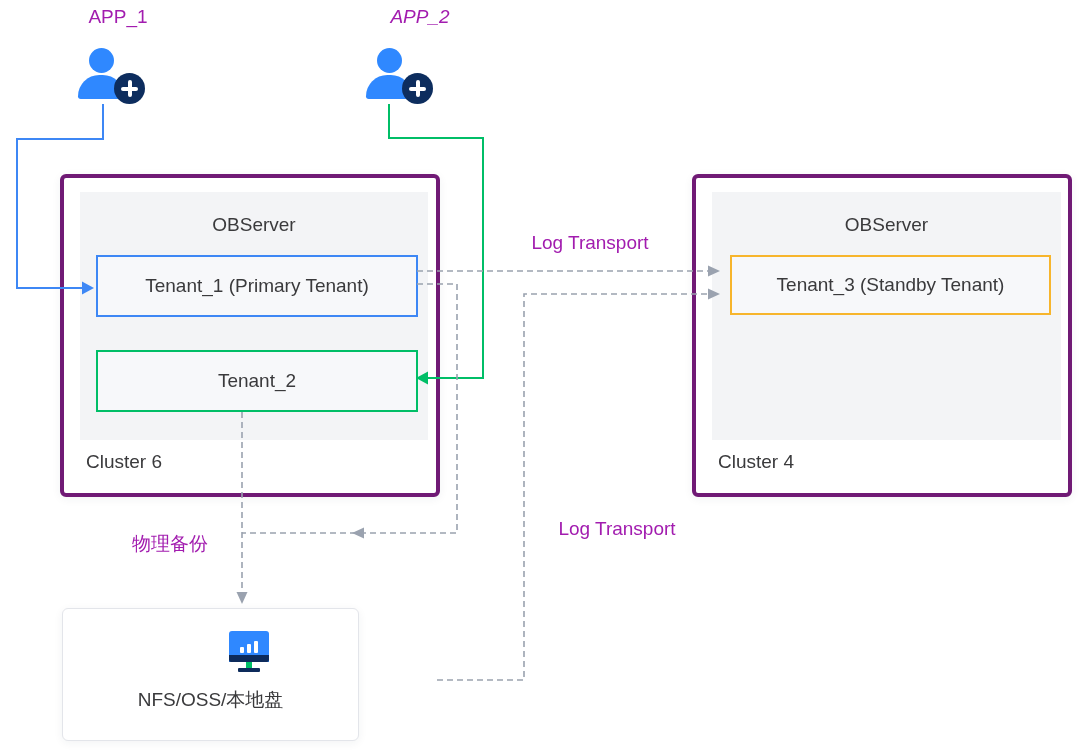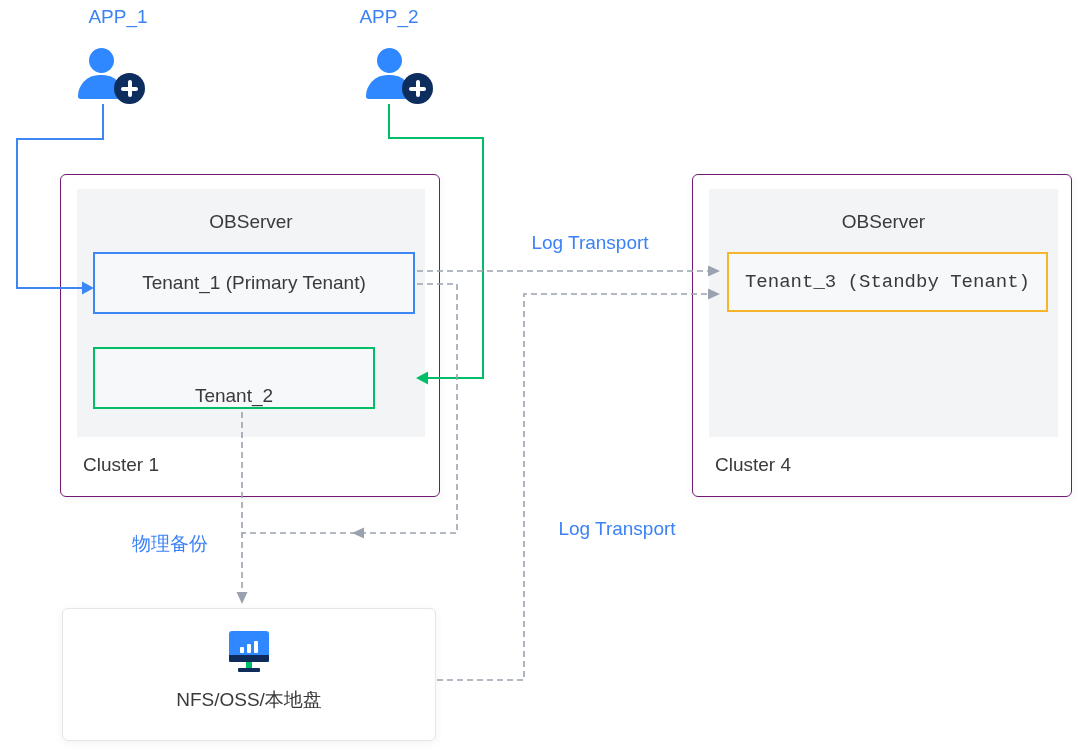--- a/index.html
+++ b/index.html
@@ -1,90 +1,90 @@
 <!DOCTYPE html>
 <html><head>
 <meta charset="utf-8">
 <style>
   html,body{margin:0;padding:0;background:#fff;}
   #canvas{
     position:relative;width:1080px;height:751px;background:#ffffff;overflow:hidden;
     font-family:"Liberation Sans","DejaVu Sans",sans-serif;color:#3a3a3c;
   }
   .abs{position:absolute;}
-  .lbl{font-size:19px;color:#3b82f6;white-space:nowrap;}
+  .lbl{font-size:19px;color:#a21caf;white-space:nowrap;}
 
   
   .app-label{top:6px;width:120px;text-align:center;}
 
   
   .user-icon{width:74px;height:62px;}
   .user-head{position:absolute;left:13px;top:2px;width:25px;height:25px;border-radius:50%;background:#2f88ff;}
   .user-body{position:absolute;left:2px;top:29px;width:46px;height:24px;background:#2f88ff;border-radius:23px 23px 3px 3px;}
   .plus-badge{position:absolute;left:38px;top:27px;width:31px;height:31px;border-radius:50%;background:#0d2d5e;}
   .plus-badge::before{content:"";position:absolute;left:7px;top:13.5px;width:17px;height:4px;background:#fff;border-radius:2px;}
   .plus-badge::after{content:"";position:absolute;left:13.5px;top:7px;width:4px;height:17px;background:#fff;border-radius:2px;}
 
   
-  .cluster{width:380px;height:323px;background:#fff;border:1px solid #701a75;border-radius:6px;
+  .cluster{width:380px;height:323px;background:#fff;border:4px solid #701a75;border-radius:6px;
            box-shadow:0 2px 10px rgba(40,50,70,0.06);box-sizing:border-box;}
   .observer{position:absolute;left:16px;top:14px;width:348px;height:248px;background:#f3f4f6;}
   .ob-title{position:absolute;top:22px;left:0;width:100%;text-align:center;font-size:19px;}
   .tenant{position:absolute;box-sizing:border-box;background:#f7f8fa;display:flex;align-items:center;justify-content:center;
           font-size:19px;color:#3a3a3c;border:2px solid;}
   .accent-blue{border-color:#3d87f5;}
   .accent-green{border-color:#00be67;}
-  .accent-amber{border-color:#f7b52c;font-family:Liberation Mono, monospace;}
+  .accent-amber{border-color:#f7b52c;}
   .cluster-label{position:absolute;left:22px;bottom:20px;font-size:19px;}
 
   
-  .storage{left:62px;top:608px;width:374px;height:133px;background:#fff;border:1px solid #e3e5ea;border-radius:6px;
+  .storage{left:62px;top:608px;width:297px;height:133px;background:#fff;border:1px solid #e3e5ea;border-radius:6px;
            box-shadow:0 2px 10px rgba(40,50,70,0.06);box-sizing:border-box;}
   .monitor-icon{position:absolute;left:166px;top:22px;width:40px;height:42px;}
   .mon-screen{position:absolute;left:0;top:0;width:40px;height:31px;background:#2f88ff;border-radius:3px 3px 0 0;
               display:flex;align-items:flex-end;justify-content:center;gap:3px;padding-bottom:9px;box-sizing:border-box;}
   .mon-strip{position:absolute;left:0;top:24px;width:40px;height:7px;background:#0d2b5b;border-radius:0 0 2px 2px;}
   .mon-bar{width:4px;background:#fff;border-radius:1px;}
   .mon-stem{position:absolute;left:17px;top:31px;width:6px;height:6px;background:#00be67;}
   .mon-base{position:absolute;left:9px;top:37px;width:22px;height:4px;background:#0d2b5b;border-radius:1px;}
   .storage-label{position:absolute;left:0;top:78px;width:100%;text-align:center;font-size:19px;}
 
   
   #wires{position:absolute;left:0;top:0;z-index:10;pointer-events:none;}
 </style>
 </head>
 <body>
 
 <div id="canvas">
 
   <div class="abs lbl app-label" style="left:58px;">APP_1</div>
-  <div class="abs lbl app-label" style="left:329px;">APP_2</div>
+  <div class="abs lbl app-label" style="left:360px;font-style:italic;">APP_2</div>
 
   <div class="abs user-icon" style="left:76px;top:46px;">
     <div class="user-head"></div>
     <div class="user-body"></div>
     <div class="plus-badge"></div>
   </div>
   <div class="abs user-icon" style="left:364px;top:46px;">
     <div class="user-head"></div>
     <div class="user-body"></div>
     <div class="plus-badge"></div>
   </div>
 
   <div class="abs cluster" style="left:60px;top:174px;">
     <div class="observer">
       <div class="ob-title">OBServer</div>
       <div class="tenant accent-blue" style="left:16px;top:63px;width:322px;height:62px;">
         <span>Tenant_1 (Primary Tenant)</span>
       </div>
-      <div class="tenant accent-green" style="left:16px;top:158px;width:282px;height:62px;align-items:flex-end;">
+      <div class="tenant accent-green" style="left:16px;top:158px;width:322px;height:62px;">
         <span>Tenant_2</span>
       </div>
     </div>
-    <div class="cluster-label">Cluster 1</div>
+    <div class="cluster-label">Cluster 6</div>
   </div>
 
   <div class="abs cluster" style="left:692px;top:174px;">
     <div class="observer" style="width:349px;">
       <div class="ob-title">OBServer</div>
       <div class="tenant accent-amber" style="left:18px;top:63px;width:321px;height:60px;">
         <span>Tenant_3 (Standby Tenant)</span>
       </div>
     </div>
     <div class="cluster-label">Cluster 4</div>

